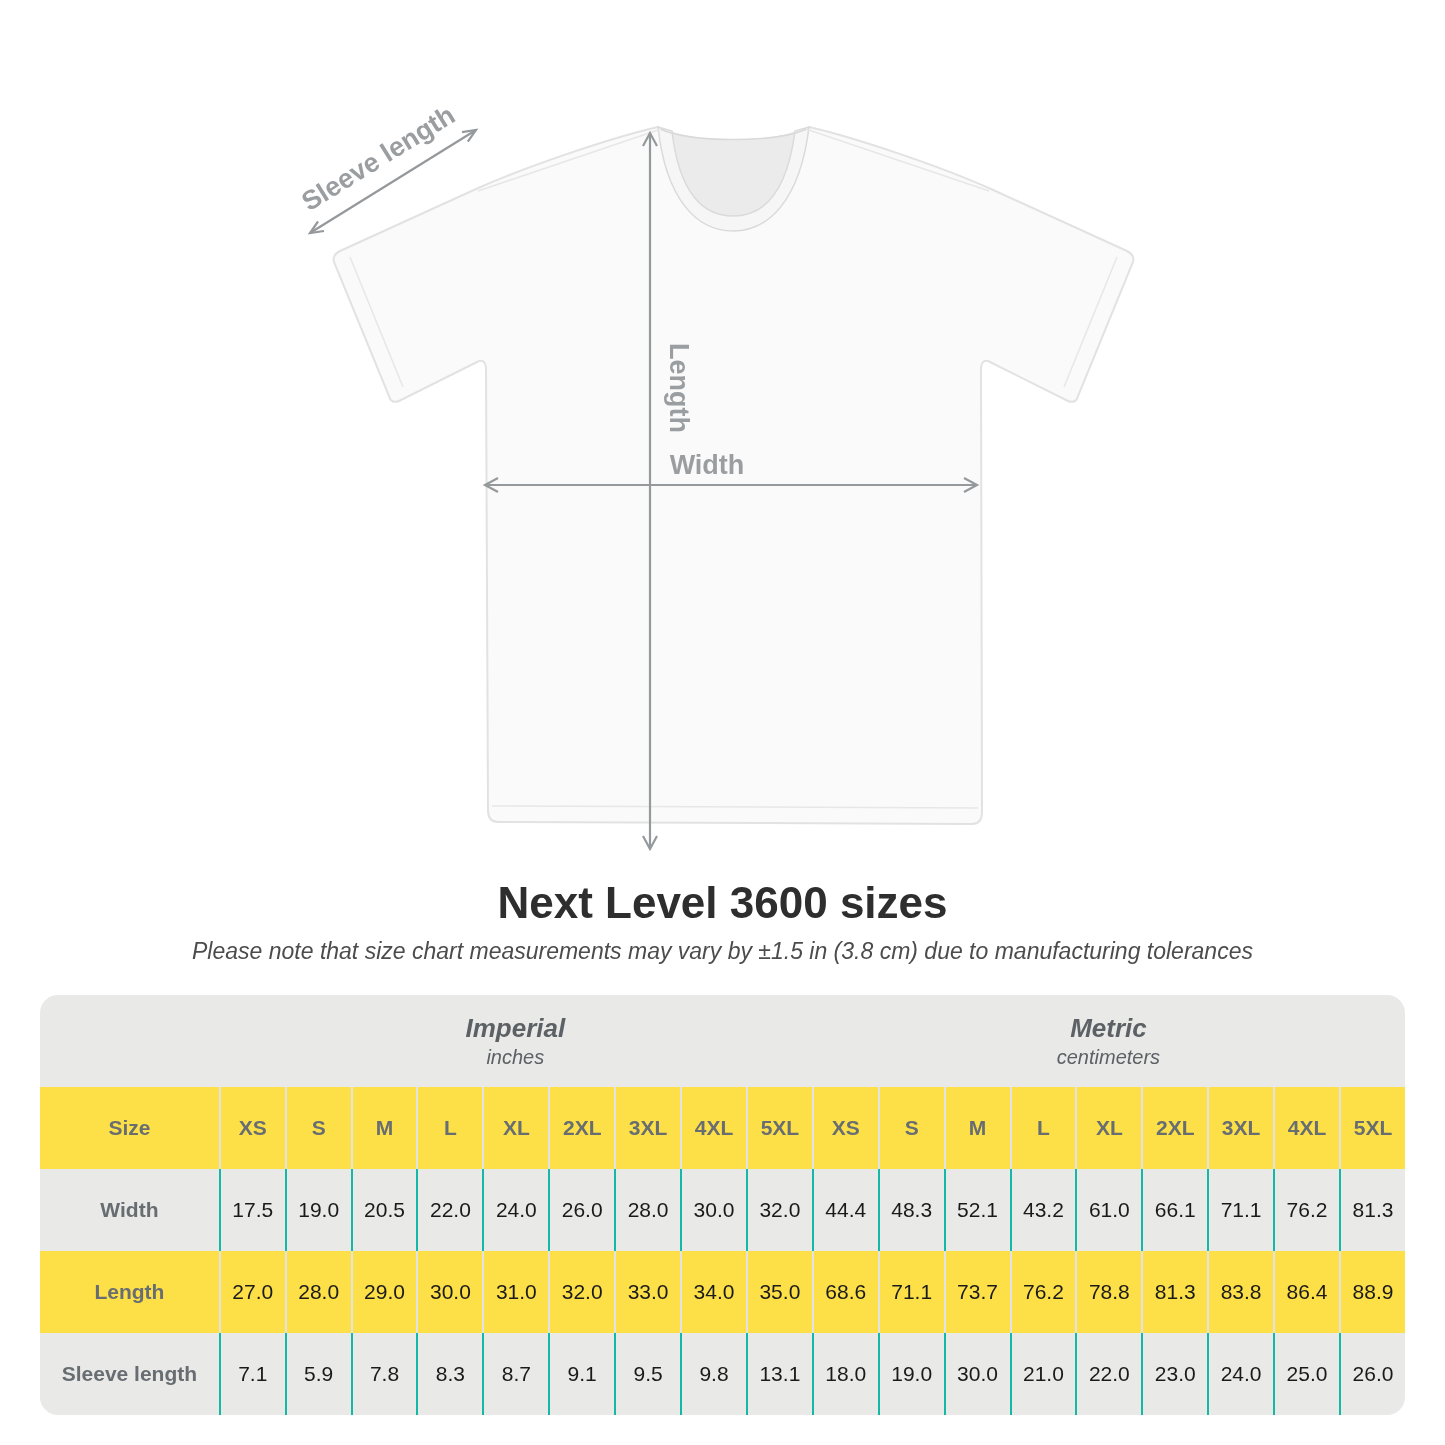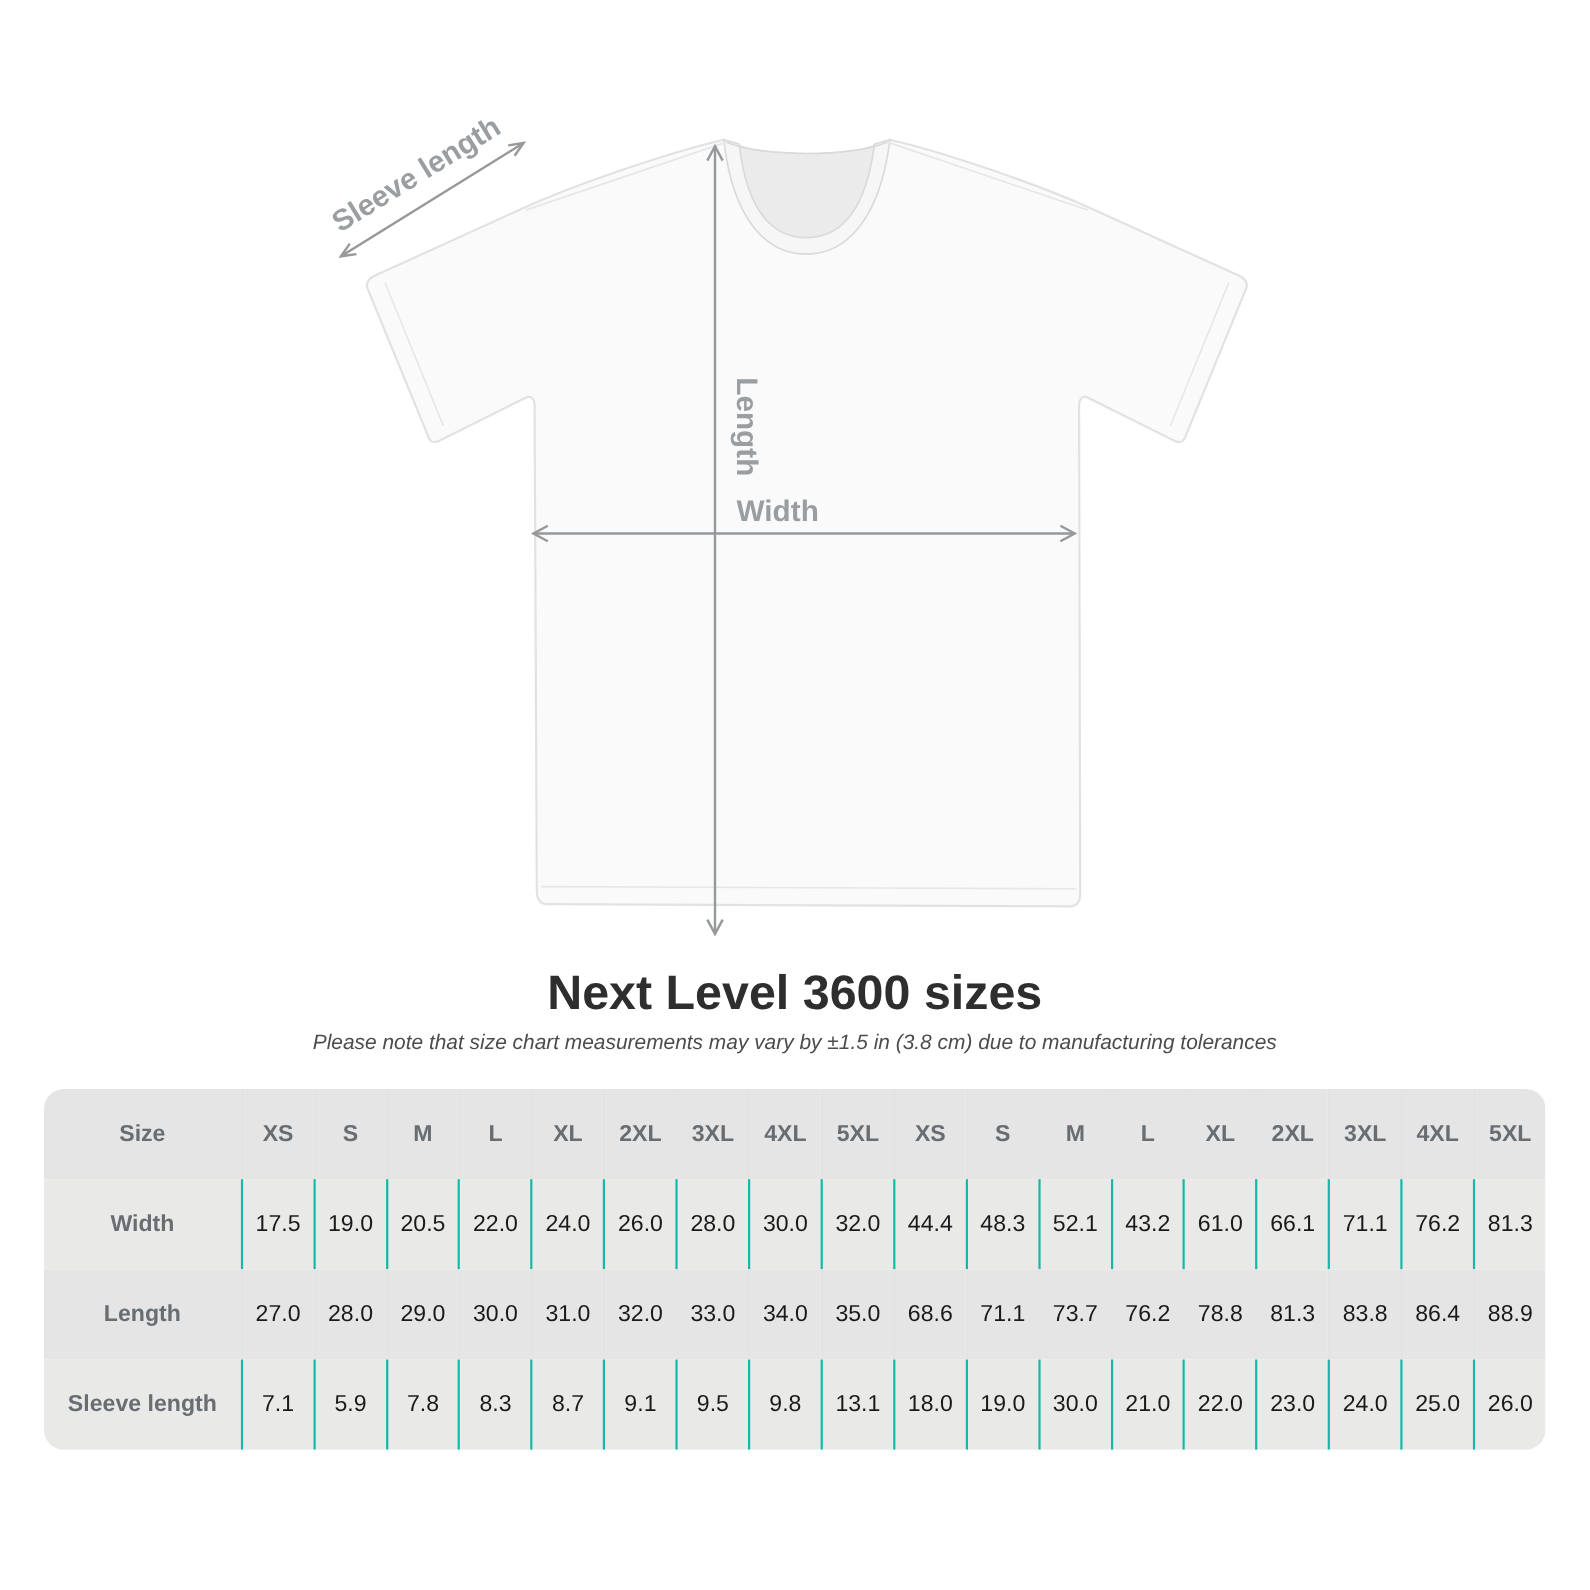--- a/index.html
+++ b/index.html
@@ -15,21 +15,21 @@
     width:1445px;height:1445px;overflow:hidden;
     font-family:"Liberation Sans", sans-serif;
   }
   .diagram{display:block;width:1445px;height:872px;}
   .heading{text-align:center;}
   .title{
     font-size:44px;font-weight:bold;color:#2e2e2e;
     margin:6px 0 10px 0;
   }
   .subtitle{
-    font-size:19px;font-style:italic;color:#4c4c4c;
+    font-size:23px;font-style:italic;color:#4c4c4c;
     margin:0 0 30px 0;
   }
   .table-wrap{
     margin:0 40px;
     border-radius:18px;
     overflow:hidden;
   }
   table.size-grid{
     width:100%;
     border-collapse:separate;border-spacing:0;
@@ -43,21 +43,21 @@
   tr.band td{height:92px;background:var(--gray);}
   tr.band .group-title{
     font-size:26px;font-weight:bold;font-style:italic;color:#5c6165;
     line-height:1.25;
   }
   tr.band .group-unit{
     font-size:20px;font-style:italic;color:#5c6165;font-weight:normal;
     line-height:1.3;
   }
   tr.gray th,tr.gray td{background:var(--gray);}
-  tr.white th,tr.white td{background:#e5e5e5;}
+  tr.white th,tr.white td{background:#fde047;}
   .label-cell{font-weight:bold;color:var(--label-text);font-size:21px;}
   .size-cell{font-weight:bold;color:var(--label-text);font-size:20px;}
   .value-cell{color:var(--value-text);font-weight:normal;}
   tr.white .dcell{border-left:2px solid #e3e3e3;}
   tr.gray .dcell{border-left:2px solid #14b8a6;}
 </style>
 </head>
 <body>
 
 <svg class="diagram" viewBox="0 0 1445 872">
@@ -141,20 +141,31 @@
   <div class="subtitle">Please note that size chart measurements may vary by ±1.5 in (3.8 cm) due to manufacturing tolerances</div>
 </div>
 
 <div class="table-wrap">
   <table class="size-grid">
     <colgroup>
       <col class="c-label">
       <col span="18">
     </colgroup>
     <tbody id="grid-body">
+      <tr class="band">
+        <td></td>
+        <td colspan="9">
+          <div class="group-title">Imperial</div>
+          <div class="group-unit">inches</div>
+        </td>
+        <td colspan="9">
+          <div class="group-title">Metric</div>
+          <div class="group-unit">centimeters</div>
+        </td>
+      </tr>
 
     <tr class="white">
           <th class="label-cell">Size</th>
           <th class="dcell size-cell">XS</th>
           <th class="dcell size-cell">S</th>
           <th class="dcell size-cell">M</th>
           <th class="dcell size-cell">L</th>
           <th class="dcell size-cell">XL</th>
           <th class="dcell size-cell">2XL</th>
           <th class="dcell size-cell">3XL</th>

